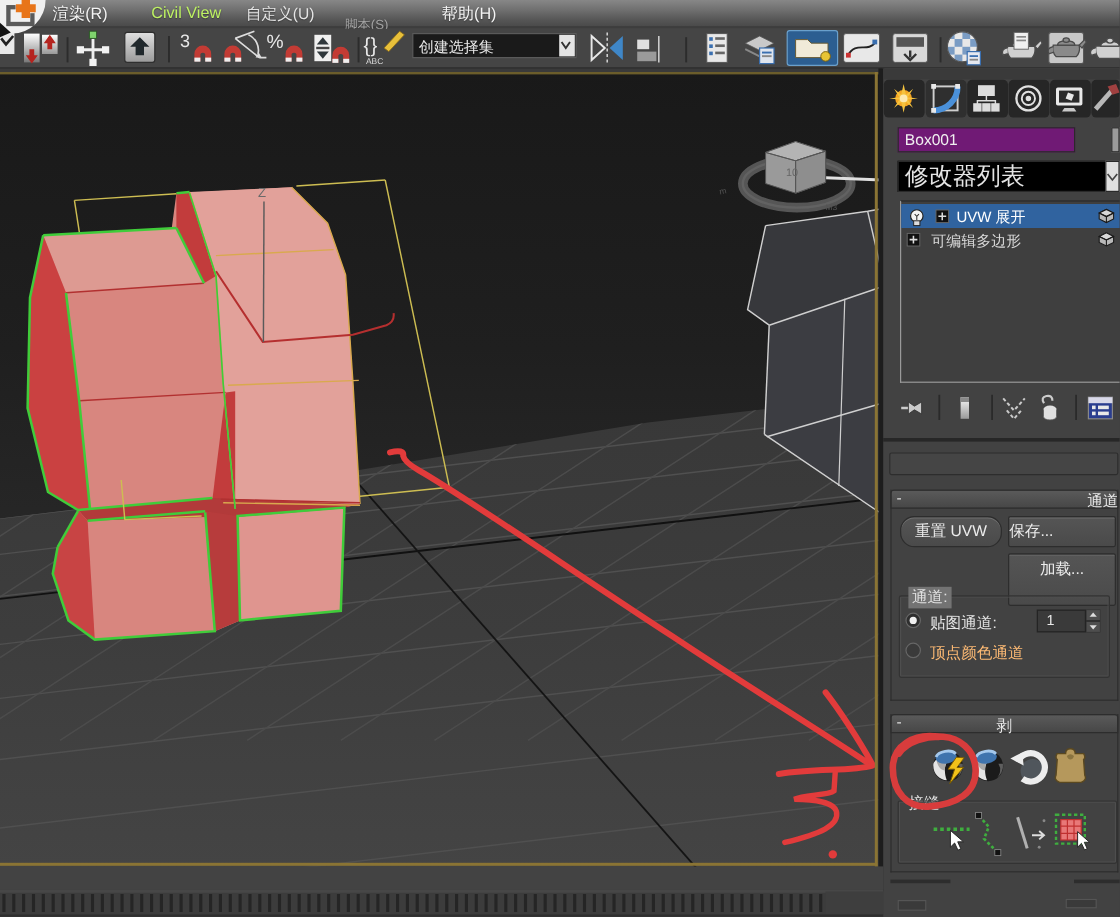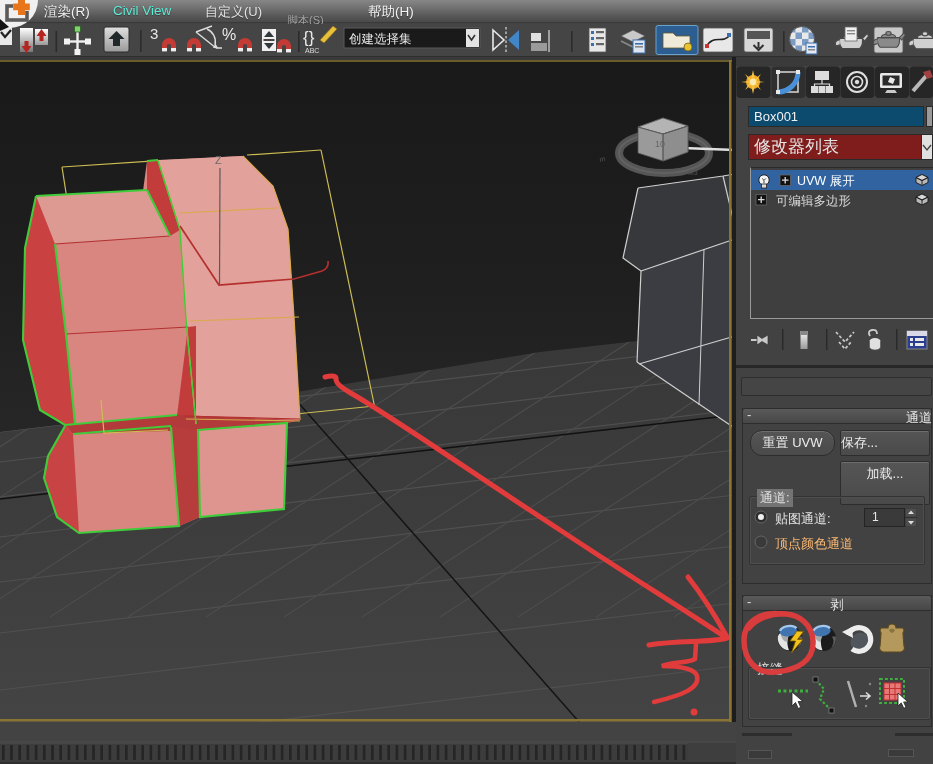--- a/index.html
+++ b/index.html
@@ -3,21 +3,21 @@
 *{margin:0;padding:0;box-sizing:border-box}
 html,body{width:933px;height:764px;overflow:hidden;background:#434343;
 font-family:"Liberation Sans",sans-serif}
 #root{position:absolute;left:0;top:0;width:933px;height:764px}
 .abs{position:absolute}
 </style></head><body>
 <div id="root">
 <div class="abs" style="left:0;top:0;width:933px;height:23px;
 background:linear-gradient(#878787,#6e6e6e 40%,#565656 75%,#4a4a4a);border-bottom:1px solid #3a3a3a"></div>
 <div class="abs" style="left:44px;top:3px;font-size:13.5px;color:#f4f4f4;text-shadow:0 1px 1px #3a3a3a">渲染(R)</div>
-<div class="abs" style="left:113px;top:3px;font-size:13.5px;color:#5eead4;text-shadow:0 1px 1px #3a3a3a">Civil View</div>
+<div class="abs" style="left:126px;top:3px;font-size:13.5px;color:#bef264;text-shadow:0 1px 1px #3a3a3a">Civil View</div>
 <div class="abs" style="left:205px;top:3px;font-size:13px;color:#e5e5e5;text-shadow:0 1px 1px #3a3a3a">自定义(U)</div>
 <div class="abs" style="left:287px;top:13px;font-size:11px;color:#a3a3a3;text-shadow:0 1px 1px #3a3a3a">脚本(S)</div>
 <div class="abs" style="left:368px;top:3px;font-size:13.5px;color:#f4f4f4;text-shadow:0 1px 1px #3a3a3a">帮助(H)</div>
 <div class="abs" style="left:0;top:24px;width:933px;height:33px;background:#454545;border-bottom:1px solid #2e2e2e"></div>
 <svg class="abs" style="left:0;top:23px" width="933" height="34" viewBox="0 23 933 34">
       <defs>
         <linearGradient id="g1" x1="0" y1="0" x2="0" y2="1">
           <stop offset="0" stop-color="#fff"></stop>
           <stop offset="1" stop-color="#777"></stop>
         </linearGradient>
@@ -335,23 +335,23 @@
 <rect x="-8.5" y="-6.5" width="17" height="10" fill="#2a2a2a"></rect>
 <path d="M-1,-5 l5,2 l-2,5 l-5,-2 z" fill="#e8e8e8"></path>
           <path d="M-4,8 h8 l2,3 h-12 z" fill="#c9c9c9"></path>
         </g>
 <g transform="translate(921,82)">
           <path d="M-8,9 L6,-7" stroke="#b8b8b8" stroke-width="4"></path>
           <path d="M2,-10 l7,-2 l3,7 l-6,2 z" fill="#a04040"></path>
         </g>
 </g>
     </svg>
-<div class="abs" style="left:748px;top:106px;width:176px;height:21px;background:#0c4a6e;border:1px solid #2a2a2a;color:#f0f0f0;font-size:13px;line-height:19px;padding-left:5px">Box001</div>
+<div class="abs" style="left:748px;top:106px;width:148px;height:21px;background:#701a75;border:1px solid #2a2a2a;color:#f0f0f0;font-size:13px;line-height:19px;padding-left:5px">Box001</div>
 <div class="abs" style="left:925.5px;top:106px;width:7.5px;height:21px;background:#9a9a9a;border:1px solid #2a2a2a"></div>
-<div class="abs" style="left:748px;top:134px;width:185px;height:26px;background:#7f1d1d;border:1px solid #2a2a2a;color:#e4e4e4;font-size:17px;line-height:24px;padding-left:5px">修改器列表</div>
+<div class="abs" style="left:748px;top:134px;width:185px;height:26px;background:#000000;border:1px solid #2a2a2a;color:#e4e4e4;font-size:20px;line-height:24px;padding-left:5px">修改器列表</div>
 <div class="abs" style="left:921px;top:134px;width:12px;height:26px;background:#e0e0e0;border:1px solid #2a2a2a"></div>
 <svg class="abs" style="left:921px;top:144px" width="12" height="8">
       <path d="M2 1 l4 5 l4 -5" stroke="#444" stroke-width="1.4" fill="none"></path>
     </svg>
 <div class="abs" style="left:750px;top:167px;width:183px;height:152px;background:#3f3f3f;border-left:1px solid #9a9a9a;border-bottom:1px solid #9a9a9a;border-top:1px solid #2a2a2a"></div>
 <div class="abs" style="left:751px;top:170px;width:182px;height:19.5px;background:#30639f"></div>
 <svg class="abs" style="left:750px;top:167px" width="183" height="152" viewBox="750 167 183 152">
       <g transform="translate(764,180)">
         <circle r="5.2" fill="#f4f4f4" stroke="#222" stroke-width="1"></circle>
 <rect x="-2.6" y="4" width="5.2" height="4" fill="#ddd" stroke="#222" stroke-width="0.8"></rect>

